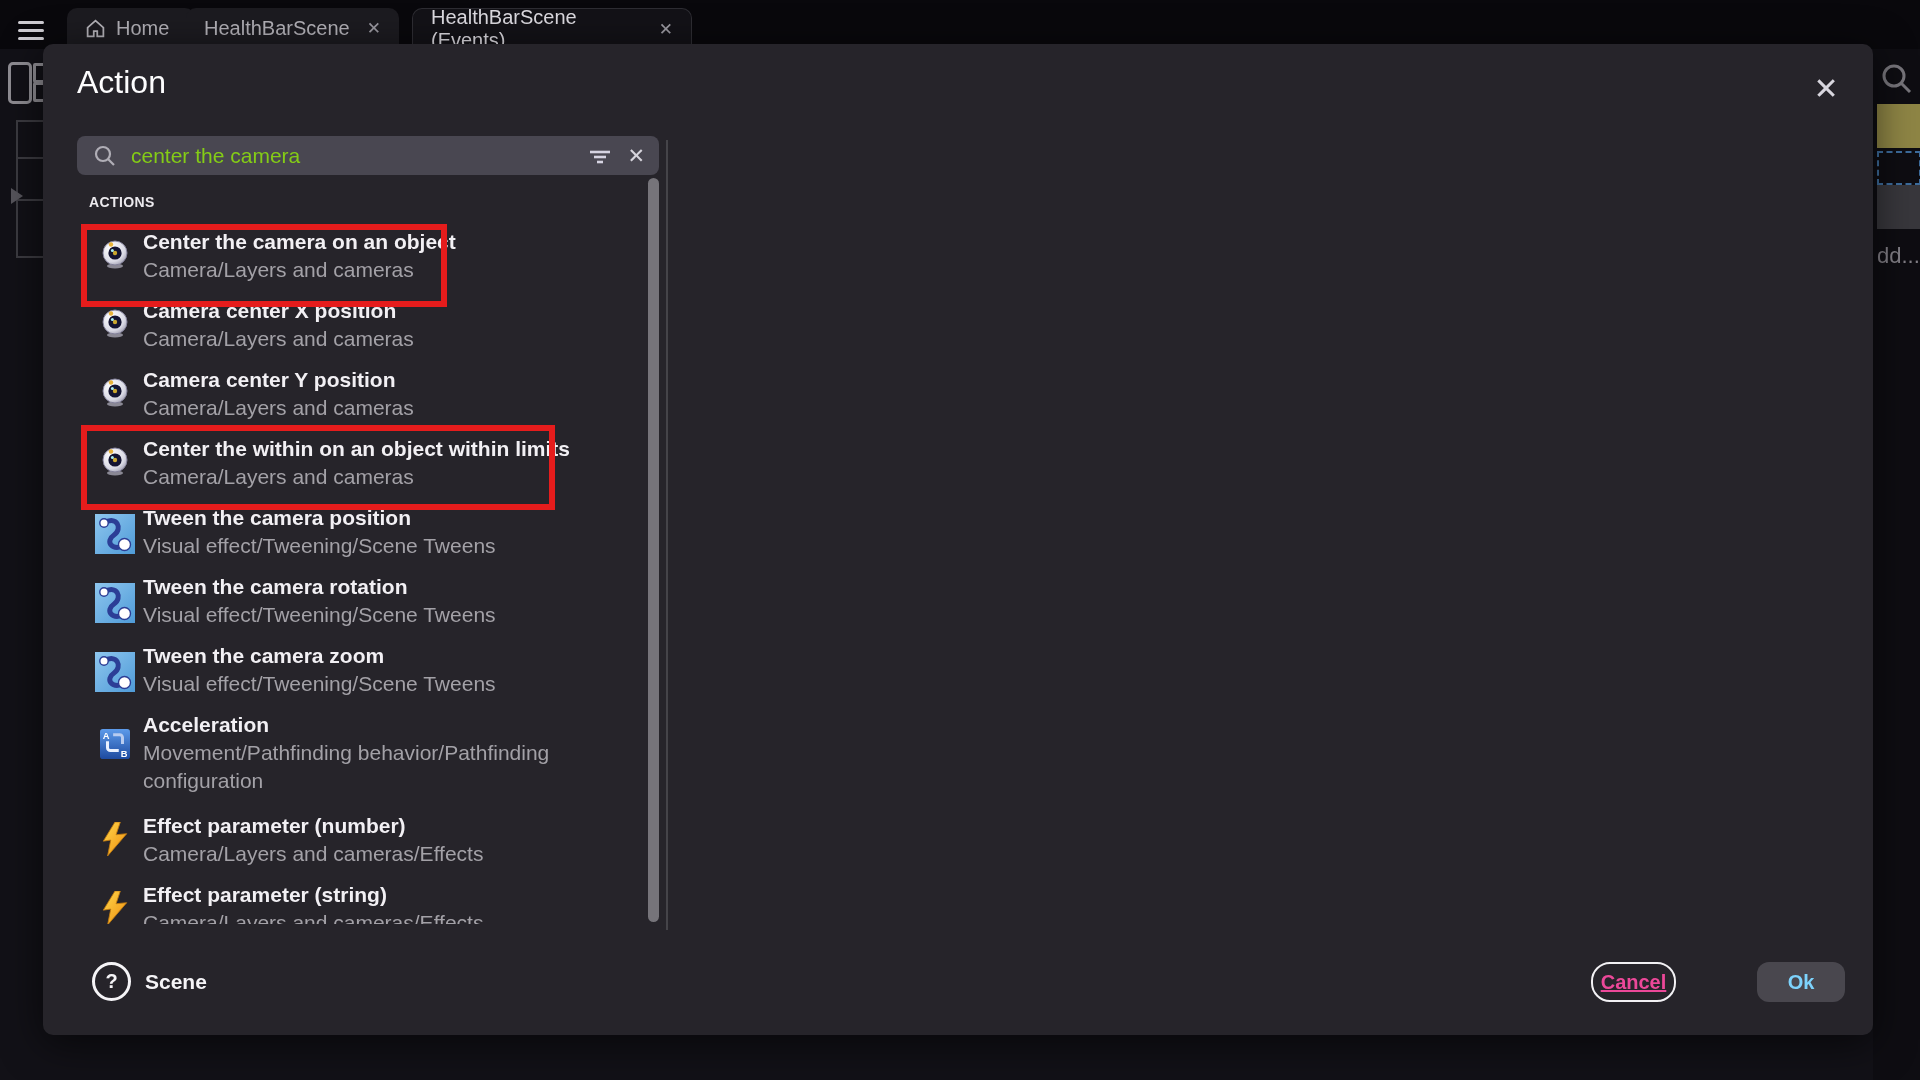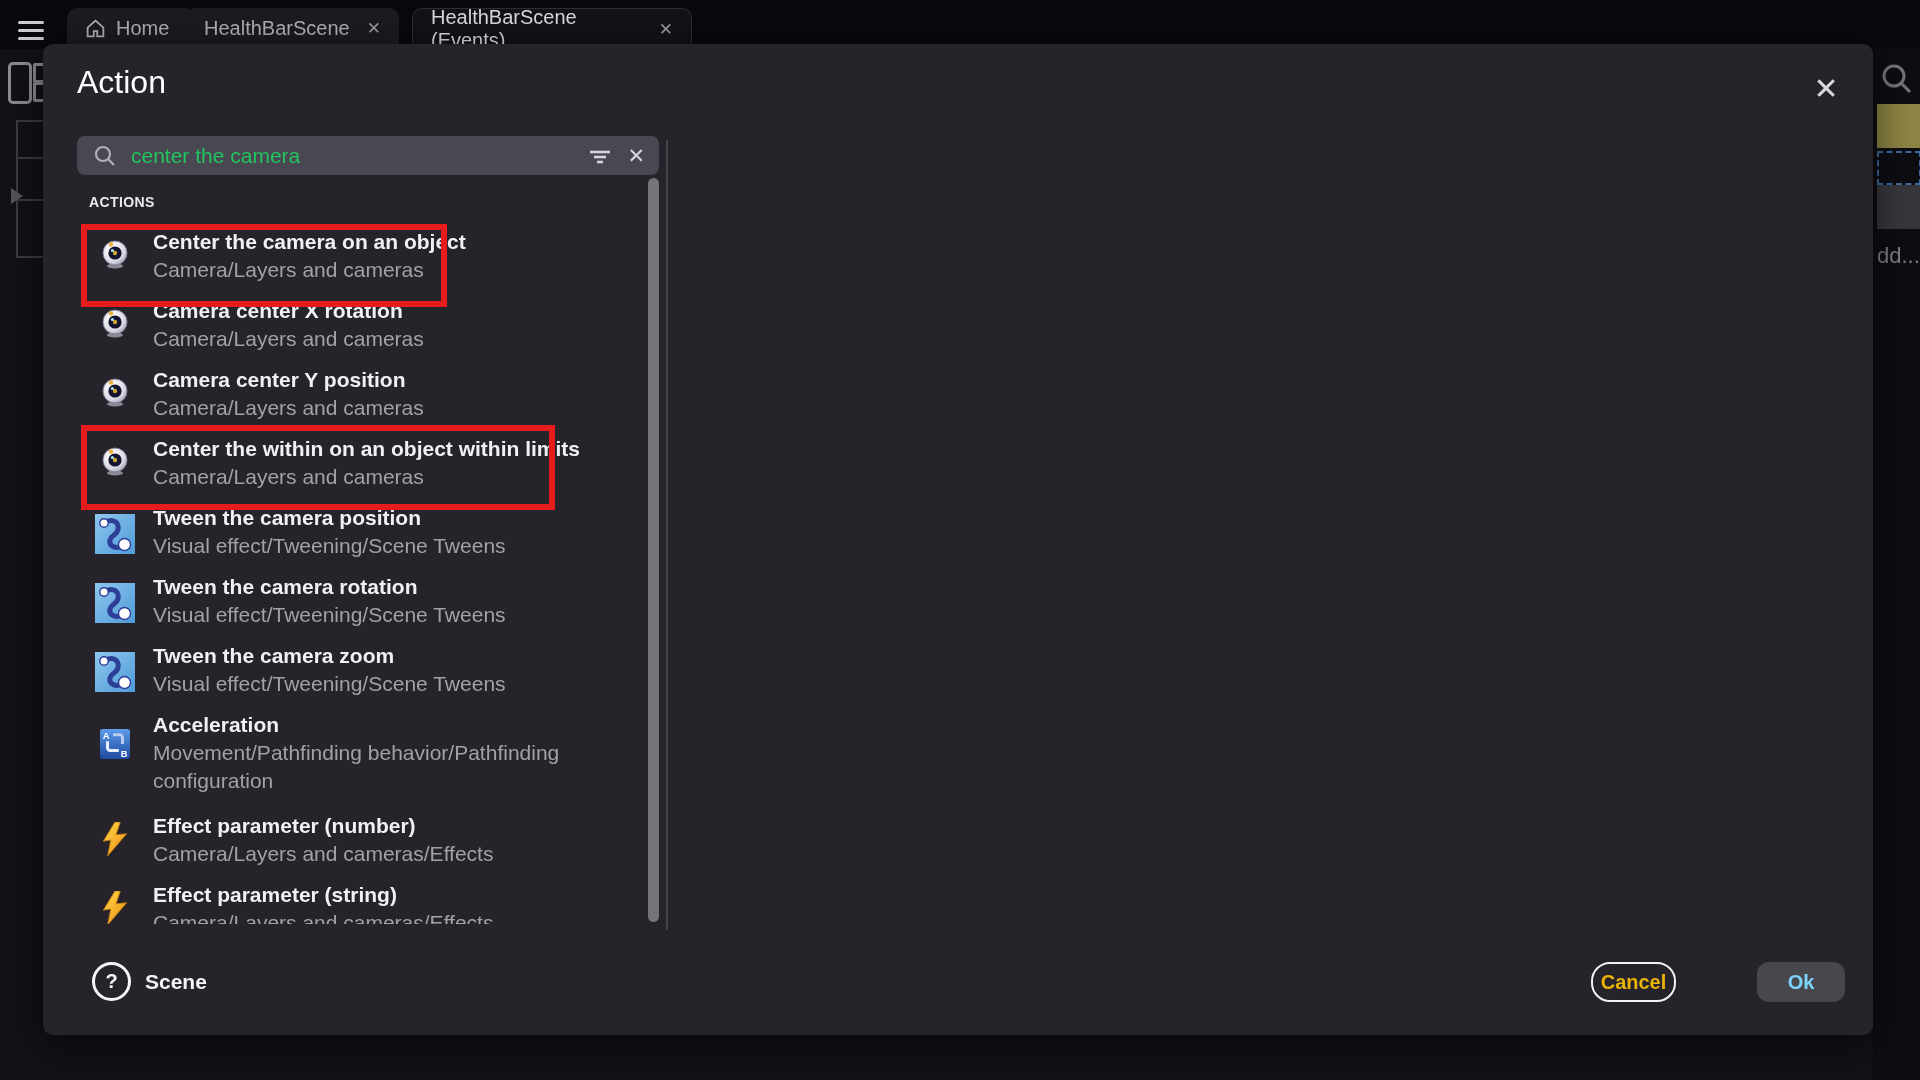--- a/index.html
+++ b/index.html
@@ -39,52 +39,52 @@
   .dialog{position:absolute;left:43px;top:44px;width:1830px;height:991px;background:#26242a;
           border-radius:10px;box-shadow:0 8px 40px rgba(0,0,0,.6);}
   .dlg-title{position:absolute;left:34px;top:20px;font-size:32px;font-weight:normal;color:#fdfdfe;}
   .dlg-close{position:absolute;left:1763px;top:24px;width:40px;height:40px;display:flex;align-items:center;
              justify-content:center;color:#d8d6de;font-size:30px;font-weight:200;cursor:pointer;}
 
   
   .searchbar{position:absolute;left:34px;top:92px;width:582px;height:39px;background:#494751;
              border-radius:8px;display:flex;align-items:center;}
   .search-mag{margin-left:16px;flex:0 0 auto;}
-  .search-val{margin-left:14px;font-size:21px;color:#22c55e;flex:1 1 auto;white-space:nowrap;overflow:hidden;}
+  .search-val{margin-left:14px;font-size:21px;color:#84cc16;flex:1 1 auto;white-space:nowrap;overflow:hidden;}
   .filter-ico{flex:0 0 auto;margin-right:14px;cursor:pointer;}
   .clear-ico{flex:0 0 auto;margin-right:14px;color:#d6d4dc;font-size:21px;cursor:pointer;line-height:1;}
 
   
   .list-wrap{position:absolute;left:34px;top:146px;width:572px;height:734px;overflow:hidden;}
   .list-head{font-size:14px;font-weight:bold;color:#eceaee;letter-spacing:.4px;margin:4px 0 18px 12px;}
   .action-item{display:flex;align-items:flex-start;height:64px;margin-bottom:5px;cursor:pointer;}
   .action-item.tall{height:96px;}
   .a-icon{width:44px;flex:0 0 auto;display:flex;justify-content:center;margin-left:16px;margin-top:10px;}
   .action-item.tall .a-icon{margin-top:18px;}
-  .a-texts{margin-left:16px;max-width:515px;display:block;}
+  .a-texts{margin-left:6px;max-width:515px;display:block;}
   .a-title{display:block;font-size:21px;line-height:28px;font-weight:bold;color:#f2f0f4;white-space:nowrap;}
   .a-path{display:block;font-size:21px;line-height:28px;color:#a3a1a7;}
 
   
   .hl-box{position:absolute;border:6px solid #e51c1c;pointer-events:none;}
   .hl-1{left:38px;top:180px;width:354px;height:71px;}
   .hl-2{left:38px;top:381px;width:462px;height:73px;}
 
   
   .scroll-thumb{position:absolute;left:605px;top:134px;width:11px;height:744px;background:#76747a;border-radius:6px;}
   .col-divider{position:absolute;left:623px;top:96px;width:2px;height:790px;background:#454449;}
 
   
   .help{position:absolute;left:49px;top:918px;display:flex;align-items:center;gap:14px;cursor:pointer;}
   .help-circle{width:33px;height:33px;border:3px solid #f5f4f7;border-radius:50%;display:flex;align-items:center;
                justify-content:center;color:#f5f4f7;font-size:20px;font-weight:bold;}
   .help-label{color:#f5f4f7;font-size:21px;font-weight:bold;}
   .btn{position:absolute;top:918px;height:40px;box-sizing:border-box;font-weight:bold;font-size:20px;
        display:flex;align-items:center;justify-content:center;cursor:pointer;}
-  .btn-cancel{left:1548px;width:85px;border:2px solid #f2f1f4;border-radius:19px;color:#eab308;background:transparent;}
+  .btn-cancel{left:1548px;width:85px;border:2px solid #f2f1f4;border-radius:19px;color:#ec4899;background:transparent;text-decoration:underline;}
   .btn-ok{left:1714px;width:88px;background:#49474e;border-radius:12px;color:#7dd3fc;}
 </style>
 </head>
 <body>
 
 <div class="page">
 
   <div class="topbar">
     <div class="hamburger">
         <i></i>
@@ -186,21 +186,21 @@
               </defs>
     <ellipse cx="16" cy="28" rx="8" ry="2.6" fill="#8a8894"></ellipse>
     <circle cx="16" cy="15" r="12" fill="url(#camg)" stroke="#83819a" stroke-width="1"></circle>
     <circle cx="16" cy="15" r="6.6" fill="#141432"></circle>
     <circle cx="16" cy="15" r="2.2" fill="#caa62e"></circle>
     <circle cx="13.4" cy="12.4" r="1.5" fill="#aee"></circle>
     <circle cx="12" cy="6.5" r="2.2" fill="#e8b33a"></circle>
   </svg>
           </span>
           <span class="a-texts">
-            <span class="a-title">Camera center X rotation</span>
+            <span class="a-title">Camera center X position</span>
             <span class="a-path">Camera/Layers and cameras</span>
           </span>
         </div>
         <div class="action-item">
           <span class="a-icon">
             <svg width="32" height="32" viewBox="0 0 32 32">
     <defs>
                 <radialGradient id="camg" cx="35%" cy="30%" r="80%">
       <stop offset="0%" stop-color="#ffffff"></stop>
                   <stop offset="70%" stop-color="#d9d9e4"></stop>

